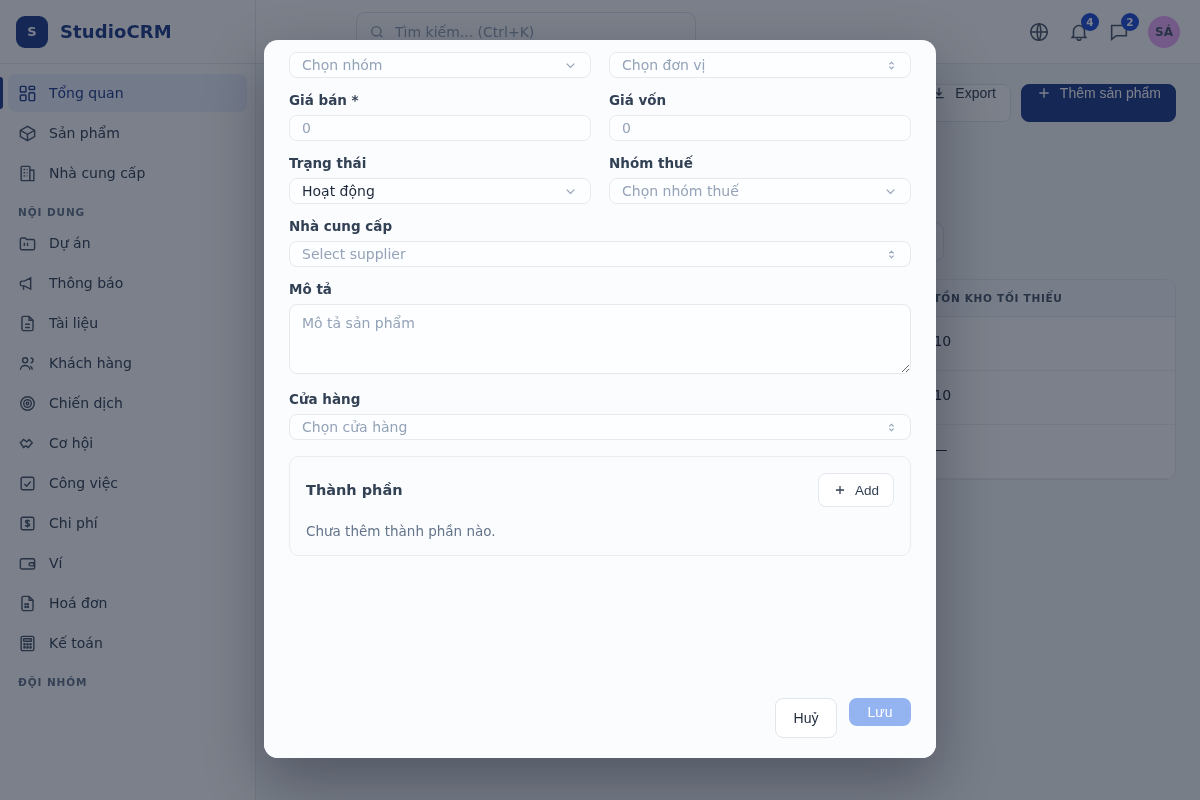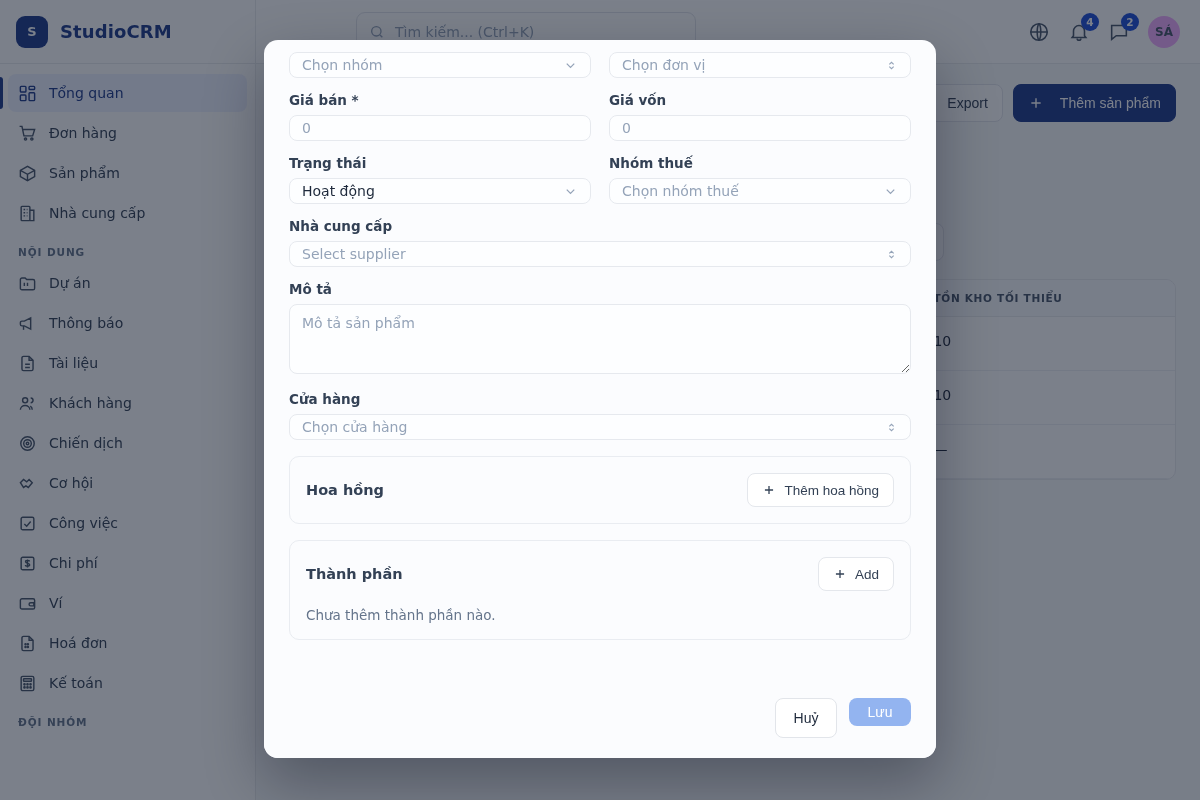--- a/index.html
+++ b/index.html
@@ -81,22 +81,22 @@
     width: 32px; height: 32px; border-radius: 50%; background: #f0abfc;
     color: #475569; font-size: 12px; font-weight: 600;
     display: flex; align-items: center; justify-content: center;
   }
 
   .content { flex: 1 1 auto; padding: 20px 24px; overflow: hidden; position: relative; }
 
   .page-head { display: flex; align-items: flex-start; }
   .page-actions { margin-left: auto; display: flex; gap: 10px; align-items: center; }
   .btn {
-    height: 38px; border-radius: 8px; display: inline-flex; align-items: center;
-    gap: 16px; padding: 0 14px; font-size: 14px; border: 1px solid #e2e5ea;
+    height: 38px; border-radius: 8px; display: inline-flex; 
+    gap: 8px; padding: 0 14px; font-size: 14px; border: 1px solid #e2e5ea;
     background: #fff; color: #334155; white-space: nowrap;
   }
   .btn-primary { background: #1e3a8a; color: #fff; border-color: #1e3a8a; }
 
   .stats { display: flex; gap: 16px; margin-top: 14px; }
   .stat-card {
     background: #fff; border: 1px solid #e8eaee; border-radius: 10px;
     border-left: 4px solid #16a34a;
     padding: 14px 16px; min-width: 218px; position: relative; overflow: hidden;
   }
@@ -210,30 +210,20 @@
       <div class="nav-item active">
         <span class="ico">
             <svg width="19" height="19" viewBox="0 0 24 24" fill="none" stroke="currentColor" stroke-width="1.8">
               <rect x="3" y="3" width="7" height="7" rx="1"></rect>
               <rect x="14" y="3" width="7" height="4" rx="1"></rect>
               <rect x="14" y="11" width="7" height="10" rx="1"></rect>
               <rect x="3" y="14" width="7" height="7" rx="1"></rect>
             </svg>
           </span>
         <span>Tổng quan</span>
-      </div>
-      <div class="nav-item">
-        <span class="ico">
-            <svg width="19" height="19" viewBox="0 0 24 24" fill="none" stroke="currentColor" stroke-width="1.8">
-              <path d="M2 3h3l2.5 12h11L21 7H6"></path>
-              <circle cx="9.5" cy="19" r="1.4"></circle>
-              <circle cx="17.5" cy="19" r="1.4"></circle>
-            </svg>
-          </span>
-        <span>Đơn hàng</span>
       </div>
       <div class="nav-item">
         <span class="ico">
             <svg width="19" height="19" viewBox="0 0 24 24" fill="none" stroke="currentColor" stroke-width="1.8">
               <path d="M21 8l-9-5-9 5v8l9 5 9-5V8z"></path>
               <path d="M3 8l9 5 9-5M12 13v8"></path>
             </svg>
           </span>
         <span>Sản phẩm</span>
       </div>
@@ -581,33 +571,20 @@
       <div class="ctrl">
         <span>Chọn cửa hàng</span>
         <span class="tail">
             <svg width="13" height="15" viewBox="0 0 24 24" fill="none" stroke="currentColor" stroke-width="2">
               <path d="M8 10l4-4 4 4M8 14l4 4 4-4"></path>
             </svg>
           </span>
       </div>
     </div>
 
-    <div class="panel">
-      <div class="panel-head">
-        <span class="panel-title">Hoa hồng</span>
-        <button class="panel-btn">
-          <span>
-              <svg width="14" height="14" viewBox="0 0 24 24" fill="none" stroke="currentColor" stroke-width="2.2">
-                <path d="M12 5v14M5 12h14"></path>
-              </svg>
-            </span>
-          <span>Thêm hoa hồng</span>
-        </button>
-      </div>
-    </div>
 
     <div class="panel">
       <div class="panel-head">
         <span class="panel-title">Thành phần</span>
         <button class="panel-btn">
           <span>
               <svg width="14" height="14" viewBox="0 0 24 24" fill="none" stroke="currentColor" stroke-width="2.2">
                 <path d="M12 5v14M5 12h14"></path>
               </svg>
             </span>

